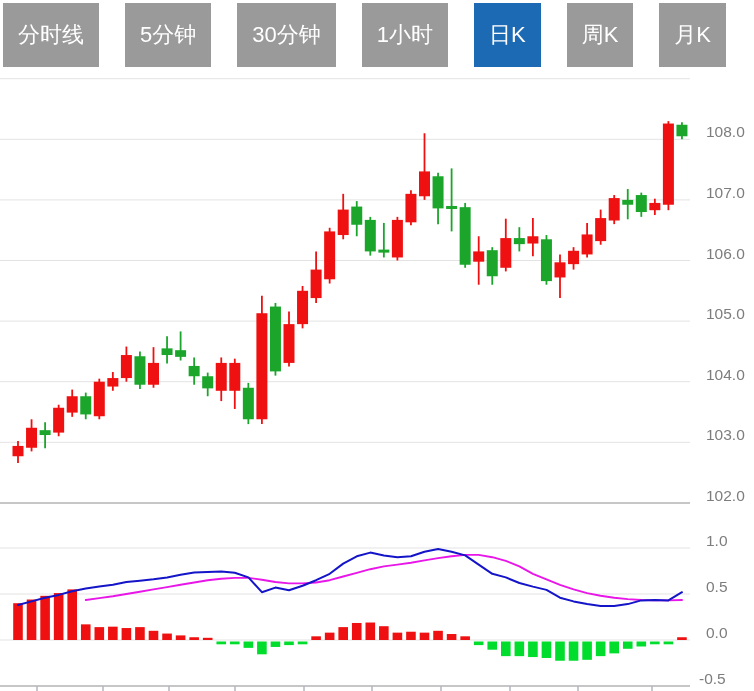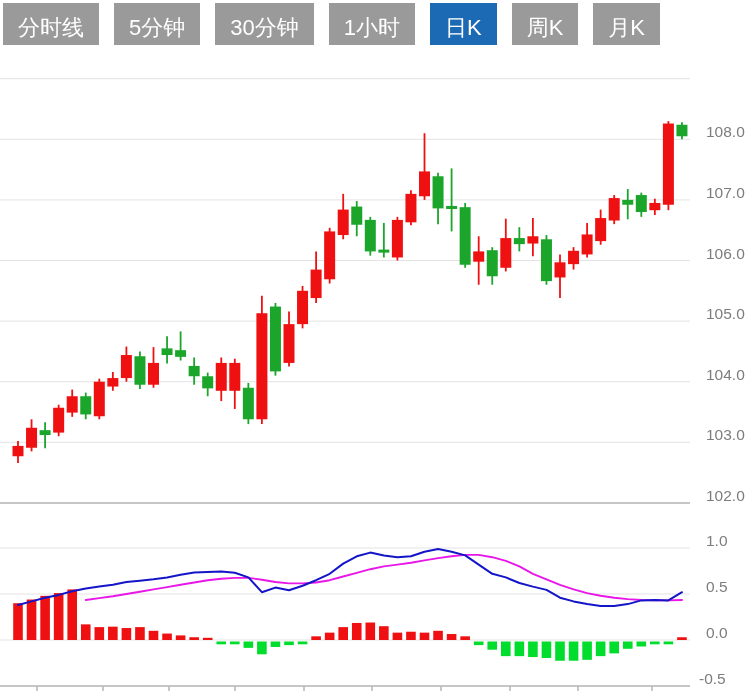--- a/index.html
+++ b/index.html
@@ -1,18 +1,18 @@
 <!DOCTYPE html>
 <html><head>
 <meta charset="utf-8">
 <style>
   html,body{margin:0;padding:0;background:#ffffff;}
   body{width:754px;height:691px;overflow:hidden;font-family:"Liberation Sans",sans-serif;position:relative;}
   .toolbar{position:absolute;left:3px;top:3px;height:50px;white-space:nowrap;}
-  .tf-btn{display:inline-block;height:42px;line-height:50px;padding:0 15px;margin-right:15px;
+  .tf-btn{display:inline-block;height:64px;line-height:50px;padding:0 15px;margin-right:26px;
           border:none;color:#fff;font-size:22px;font-family:"Liberation Sans",sans-serif;
           background:#9a9a9a;cursor:pointer;text-align:center;vertical-align:top;}
   .tf-btn.active{background:#1d6ab4;}
   #chart-wrap{position:absolute;left:0;top:0;width:754px;height:597px;}
   svg text{font-family:"Liberation Sans",sans-serif;}
 </style>
 </head>
 <body>
 
 <div id="chart-wrap">

